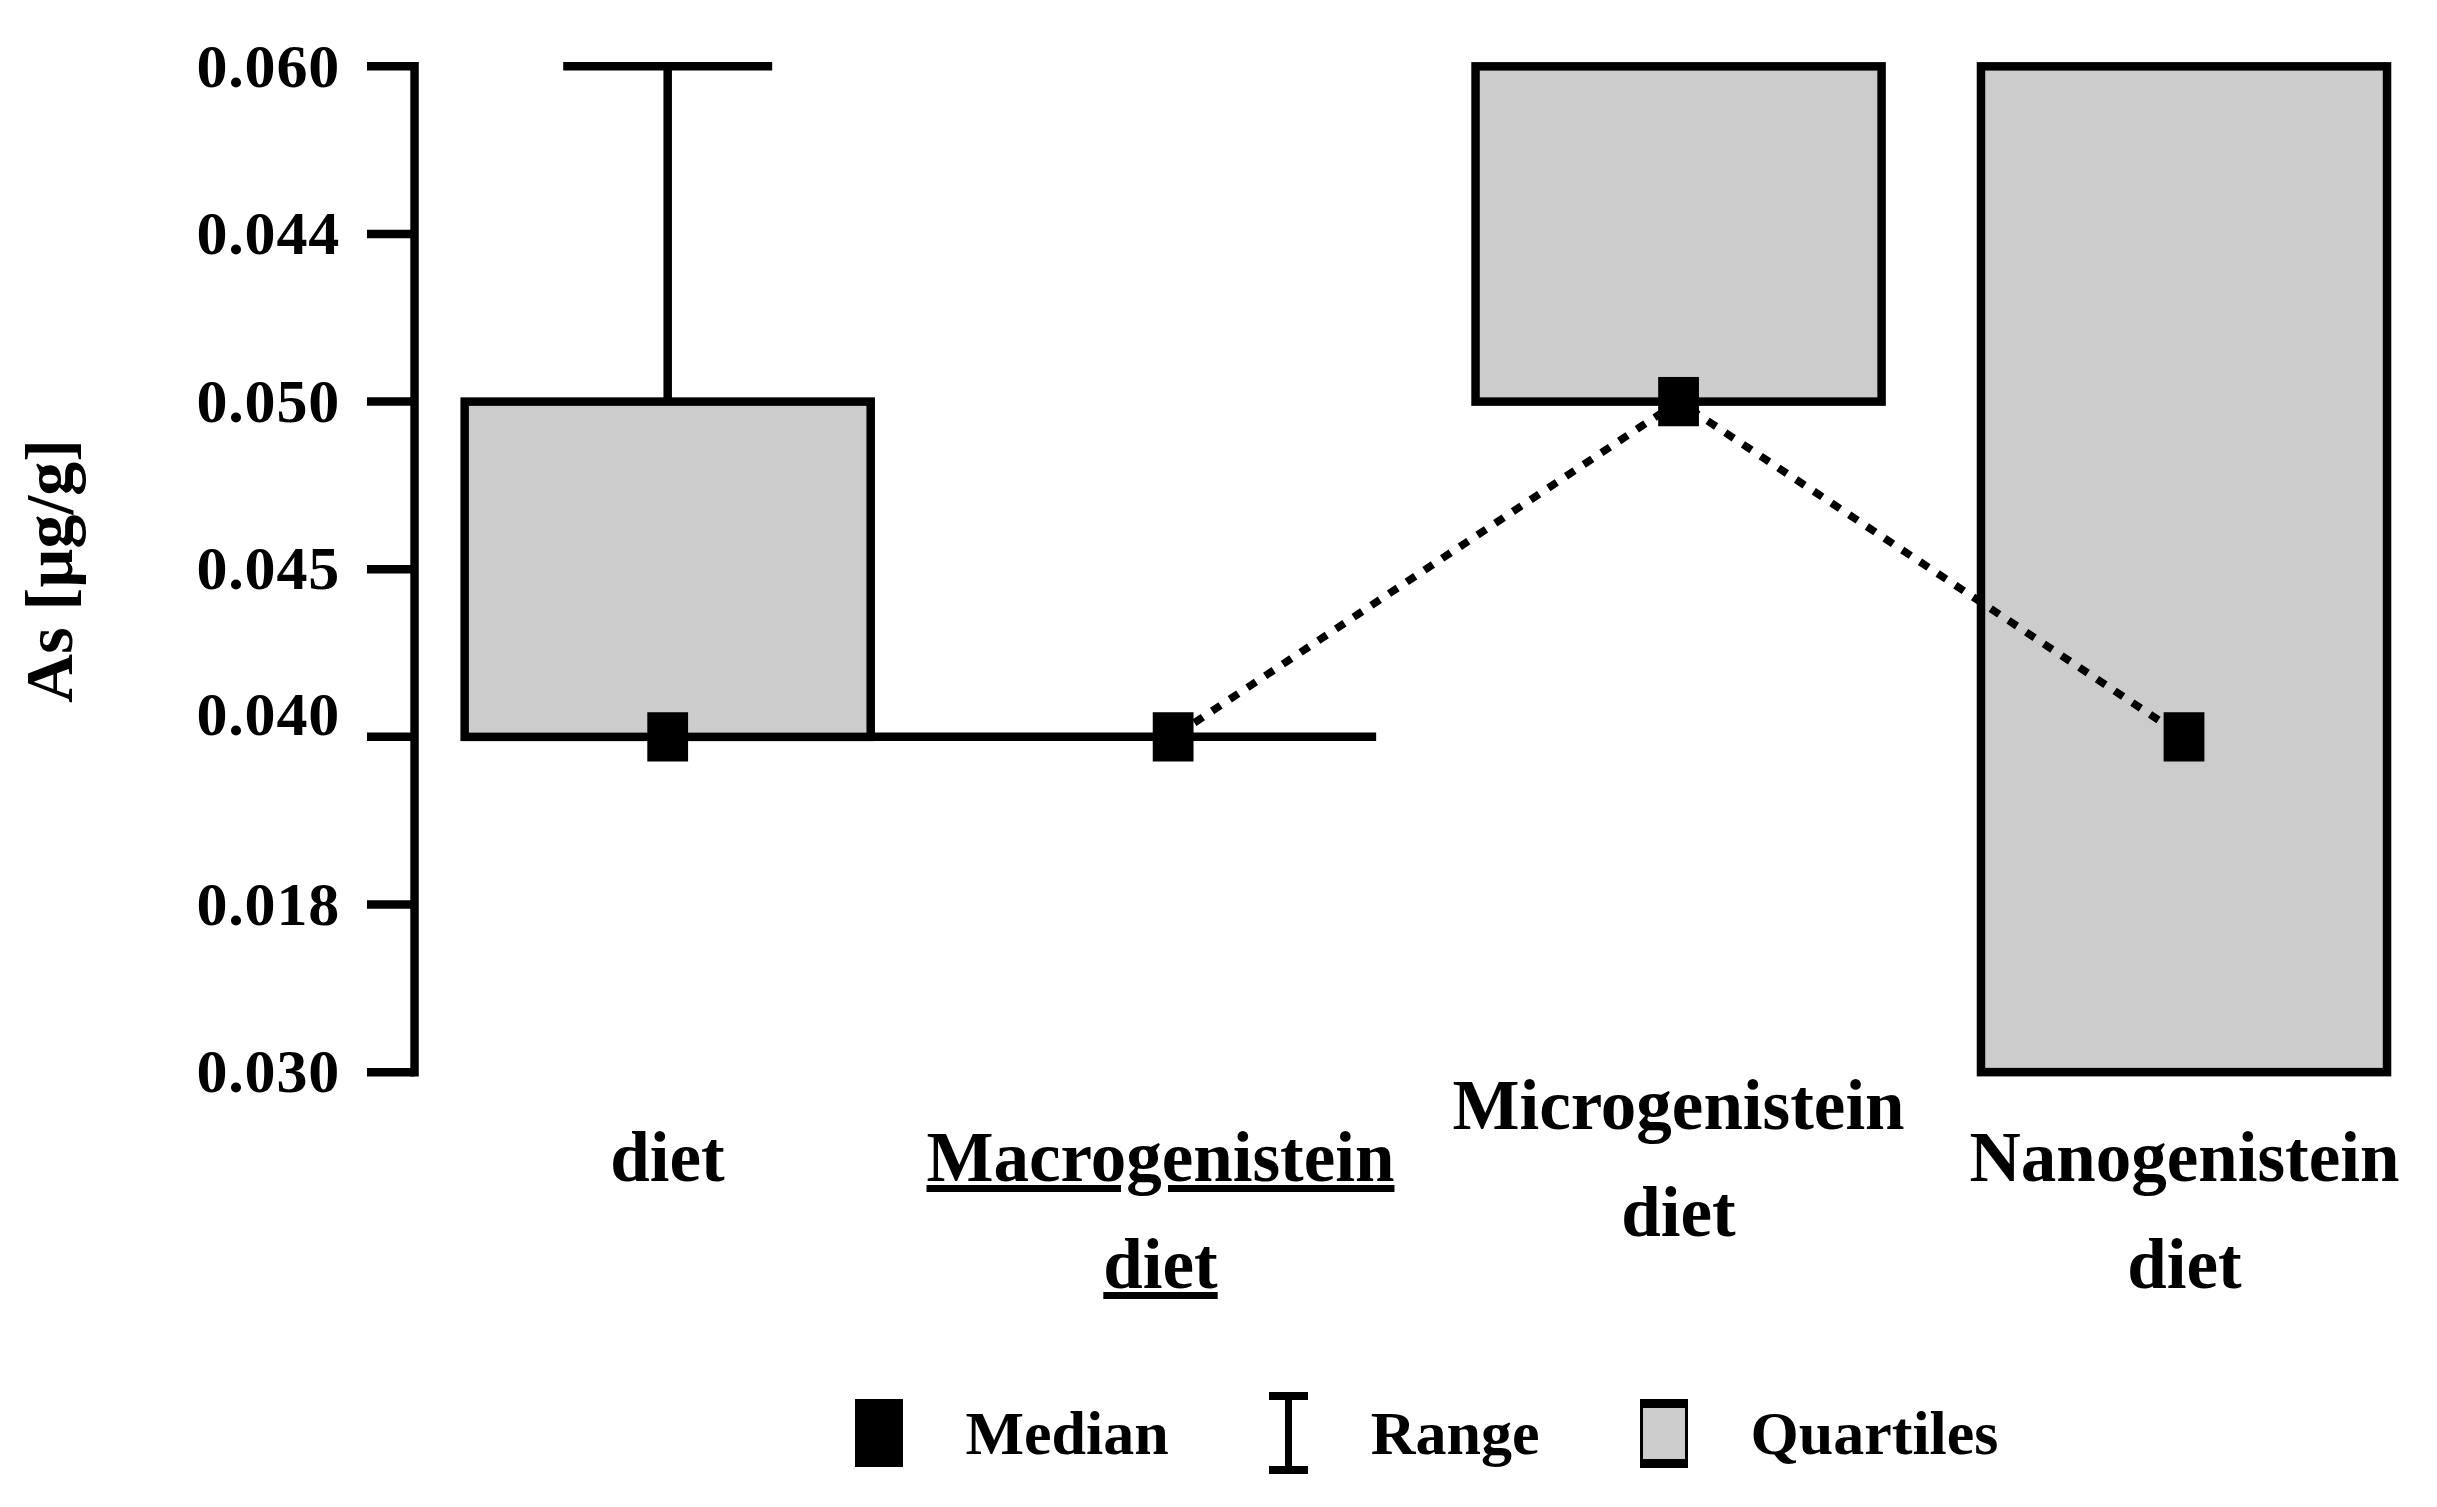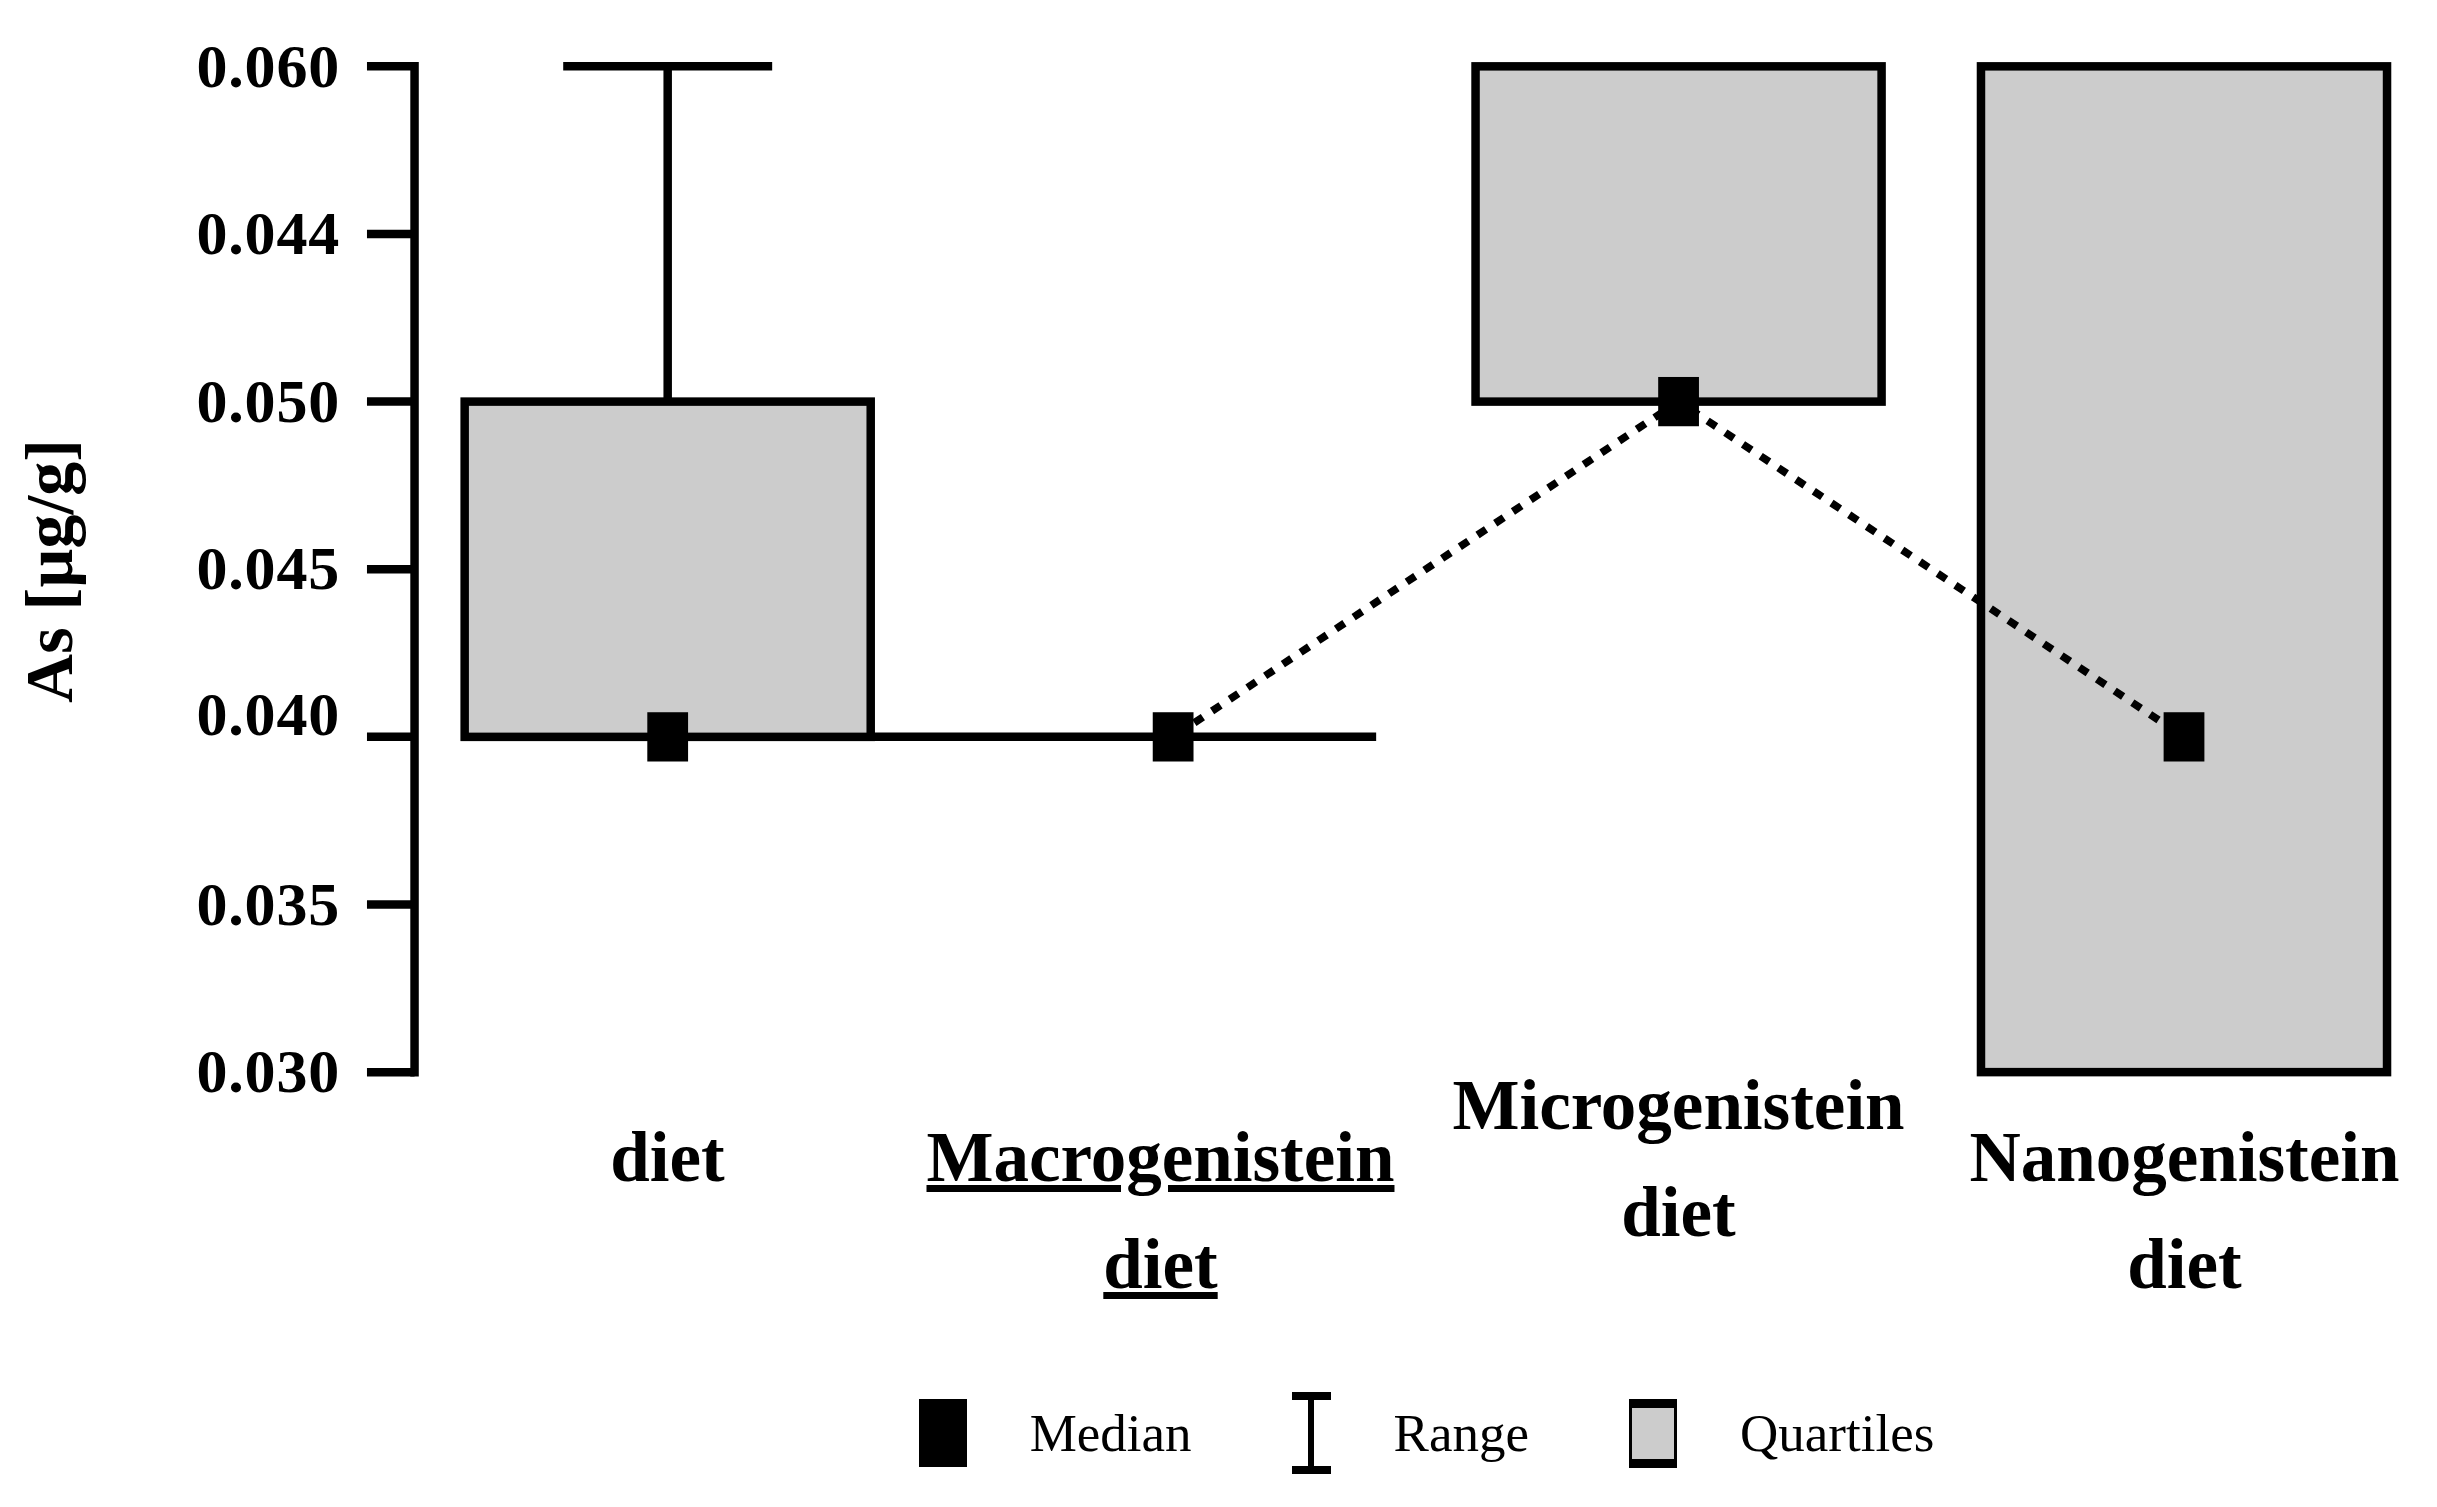--- a/index.html
+++ b/index.html
@@ -24,21 +24,21 @@
   }
   .xcat-label{
     position:absolute;width:697px;text-align:center;
     font-size:71px;line-height:107px;font-weight:bold;
   }
   #legend{
     position:absolute;left:415px;top:1378px;width:2023px;height:110px;
     display:flex;justify-content:center;align-items:center;gap:100px;
   }
   .legend-item{display:flex;align-items:center;gap:39px;}
-  .legend-label{font-size:53px;font-weight:normal;line-height:85px;margin-left:24px;}
+  .legend-label{font-size:62px;font-weight:bold;line-height:85px;margin-left:24px;}
   .glyph-median{width:48px;height:68px;background:#000;}
   .glyph-quartiles{
     width:42px;height:51px;background:#cccccc;
     border-top:9.3px solid #000;border-bottom:9.3px solid #000;
     border-left:3.4px solid #000;border-right:3.4px solid #000;
   }
   .glyph-range{position:relative;width:39px;height:82px;}
   .glyph-range .stem{position:absolute;left:16px;top:0;width:6.8px;height:82px;background:#000;}
   .glyph-range .cap-top{position:absolute;left:0;top:0;width:39px;height:7.6px;background:#000;}
   .glyph-range .cap-bot{position:absolute;left:0;bottom:0;width:39px;height:7.6px;background:#000;}
@@ -68,21 +68,21 @@
       <rect x="1952" y="443.6666666666665" width="48" height="58" fill="#000000"></rect>
       <rect x="2547" y="838.3333333333333" width="48" height="58" fill="#000000"></rect>
     </svg>
   <div id="y-axis-title">As [µg/g]</div>
   <div id="ytick-labels">
       <div class="ytick-label" style="top: 19.5px;">0.060</div>
       <div class="ytick-label" style="top: 187px;">0.044</div>
       <div class="ytick-label" style="top: 355px;">0.050</div>
       <div class="ytick-label" style="top: 522px;">0.045</div>
       <div class="ytick-label" style="top: 668px;">0.040</div>
-      <div class="ytick-label" style="top: 858px;">0.035</div>
+      <div class="ytick-label" style="top: 858px;">0.018</div>
       <div class="ytick-label" style="top: 1025px;">0.030</div>
     </div>
   <div id="xcat-labels">
       <div class="xcat-label" style="left: 319px; top: 1104px;">
         <div>diet</div>
       </div>
       <div class="xcat-label" style="left: 812px; top: 1104px; text-decoration: underline;">
         <div>Macrogenistein</div>
         <div>diet</div>
       </div>

